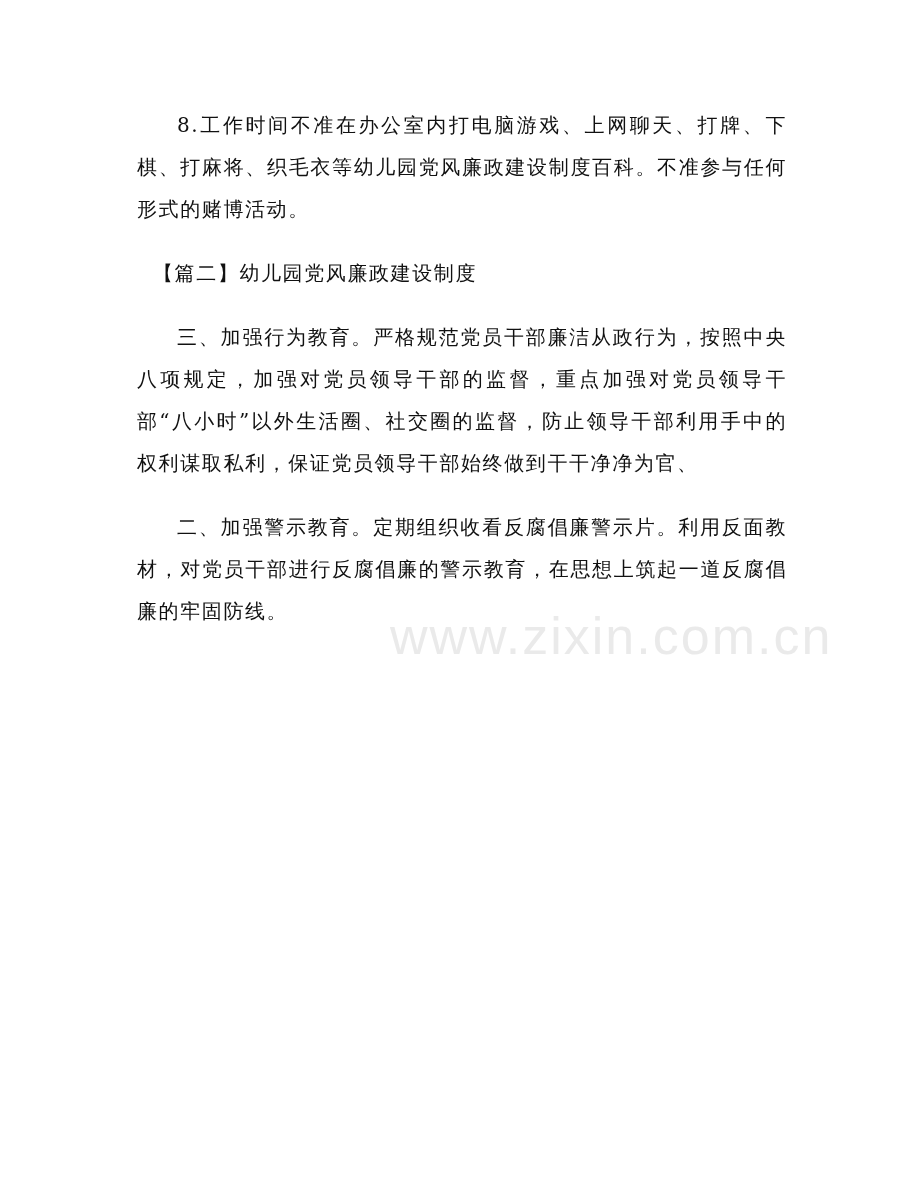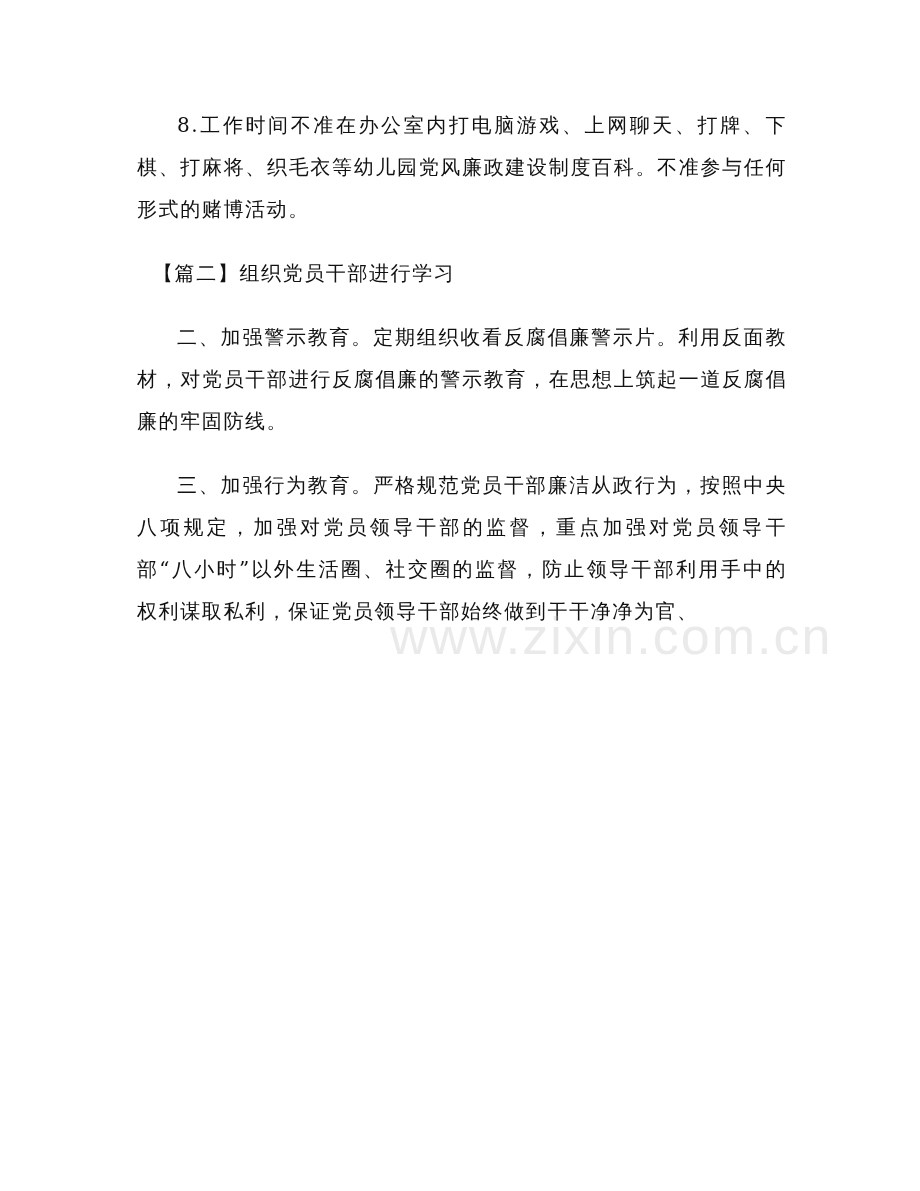--- a/index.html
+++ b/index.html
@@ -54,18 +54,18 @@
       white-space: nowrap;
       margin-top: 48px;
     }
   </style>
 </head>
 <body>
 
 <div class="page">
   <div class="content">
     <p class="para">8.工作时间不准在办公室内打电脑游戏、上网聊天、打牌、下棋、打麻将、织毛衣等幼儿园党风廉政建设制度百科。不准参与任何形式的赌博活动。</p>
-    <p class="para heading">【篇二】组织党员干部进行学习</p>
+    <p class="para heading">【篇二】幼儿园党风廉政建设制度</p>
+    <p class="para">三、加强行为教育。严格规范党员干部廉洁从政行为，按照中央八项规定，加强对党员领导干部的监督，重点加强对党员领导干部“八小时”以外生活圈、社交圈的监督，防止领导干部利用手中的权利谋取私利，保证党员领导干部始终做到干干净净为官、</p>
     <p class="para">二、加强警示教育。定期组织收看反腐倡廉警示片。利用反面教材，对党员干部进行反腐倡廉的警示教育，在思想上筑起一道反腐倡廉的牢固防线。</p>
-    <p class="para">三、加强行为教育。严格规范党员干部廉洁从政行为，按照中央八项规定，加强对党员领导干部的监督，重点加强对党员领导干部“八小时”以外生活圈、社交圈的监督，防止领导干部利用手中的权利谋取私利，保证党员领导干部始终做到干干净净为官、</p>
   </div>
   <div class="watermark">www.zixin.com.cn</div>
 </div>
 
 </body></html>

